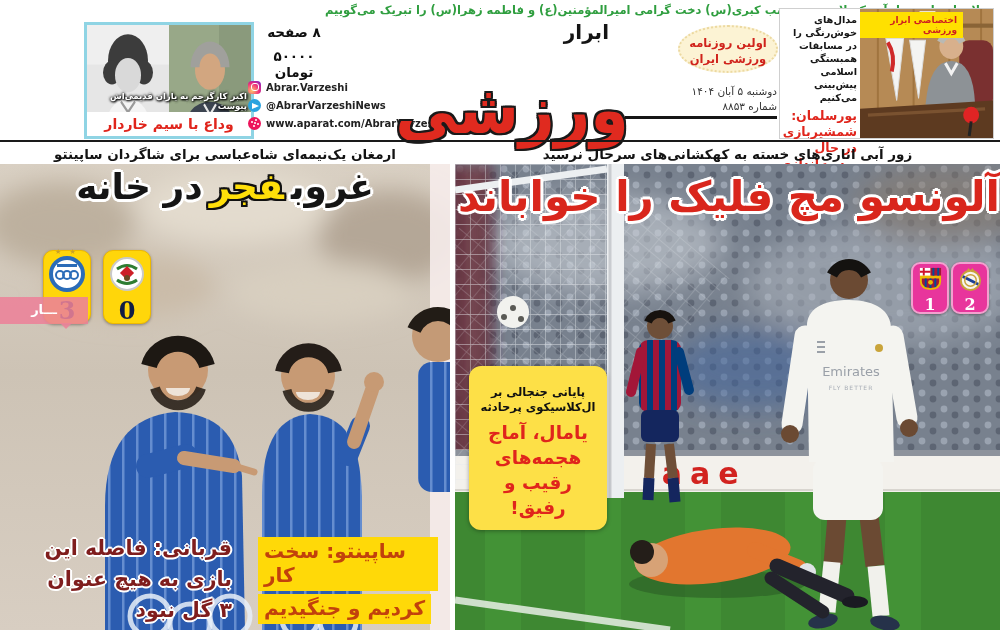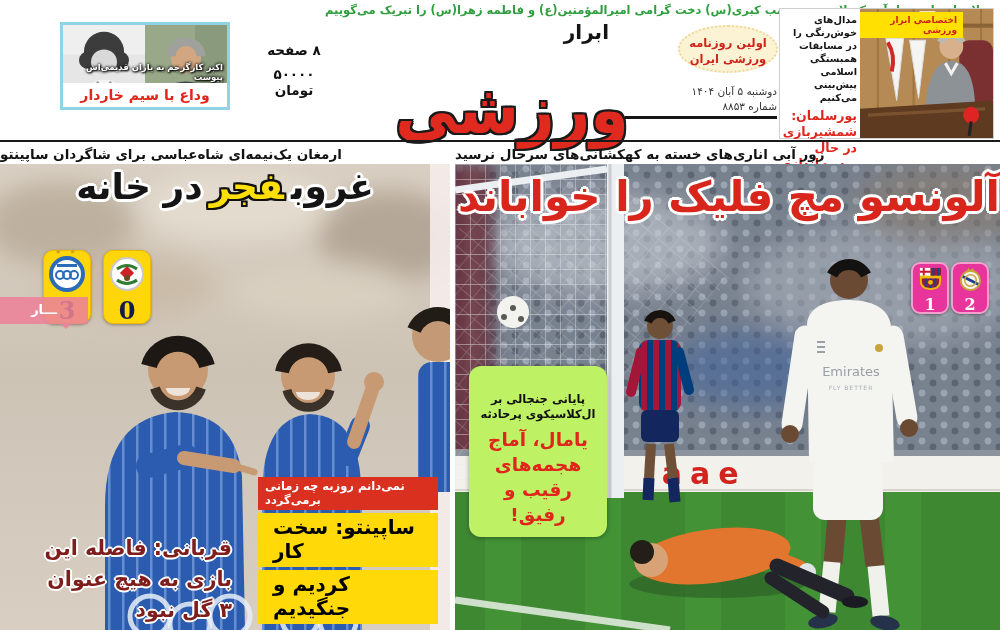--- a/index.html
+++ b/index.html
@@ -4,31 +4,31 @@
 <style>
   * { margin:0; padding:0; box-sizing:border-box; }
   body { background:#888; font-family:"DejaVu Sans", sans-serif; }
   .page { position:relative; width:1000px; height:630px; background:#fff; overflow:hidden; margin:0 auto; }
 
   
   .top-strip { position:absolute; top:0; left:0; right:8px; height:20px; line-height:20px;
     text-align:right; direction:rtl; color:#2f9e3f; font-size:11.5px; font-weight:bold; }
 
   
-  .promo { position:absolute; left:60px; top:22px; width:170px; height:88px;
+  .promo { position:absolute; left:84px; top:22px; width:170px; height:117px;
     border:3px solid #8fd4e4; background:#fff; overflow:hidden; }
   .promo-photos { display:flex; height:100%; }
   .promo-photos svg { flex:1; height:100%; }
   .promo-small { position:absolute; left:2px; right:4px; bottom:25px; direction:rtl; text-align:right;
     color:#fff; font-size:8.5px; font-weight:bold;
     text-shadow:0 0 3px #000, 0 0 3px #000, 1px 1px 2px #000; }
   .promo-main { position:absolute; left:0; right:0; bottom:0; height:24px; background:#fff;
     color:#e0251c; font-weight:bold; font-size:14px; line-height:24px; text-align:center; direction:rtl; }
 
-  .edition { position:absolute; left:252px; top:42px; width:84px; text-align:center; direction:rtl;
+  .edition { position:absolute; left:252px; top:24px; width:84px; text-align:center; direction:rtl;
     font-weight:bold; color:#111; }
   .edition .pages { font-size:13.5px; }
   .edition .price { font-size:13.5px; margin-top:8px; }
 
   .socials { position:absolute; left:248px; top:78px; width:175px; }
   .social-row { display:flex; align-items:center; gap:5px; height:18px; direction:ltr; }
   .social-handle { font-size:10px; font-weight:bold; color:#222; white-space:nowrap; }
   .ic { width:13px; height:13px; flex:0 0 13px; border-radius:50%; position:relative; }
   .ic-ig { border-radius:4px; background:radial-gradient(circle at 30% 75%, #fdc468, #ee2a7b 55%, #6228d7); }
   .ic-ig::after { content:""; position:absolute; inset:2.5px; border:1.5px solid #fff; border-radius:3px; }
@@ -63,21 +63,21 @@
   .interview-photo svg { width:100%; height:100%; display:block; }
   .interview-tag { position:absolute; top:3px; right:30px; background:#ffe000; color:#cf1f1f;
     font-size:9px; font-weight:bold; padding:3px 6px; direction:rtl; z-index:2; }
 
   .header-rule { position:absolute; top:140px; left:0; width:1000px; height:2px; background:#1a1a1a; }
 
   
   .col { position:absolute; top:144px; height:486px; }
   .col-left { left:0; width:450px; }
   .col-right { left:455px; width:545px; }
-  .kicker { height:20px; line-height:20px; text-align:left; direction:rtl;
+  .kicker { height:20px; line-height:20px; text-align:center; direction:rtl;
     font-size:13.5px; font-weight:bold; color:#131313; }
   .photo { position:absolute; top:20px; left:0; right:0; bottom:0; overflow:hidden; }
   .photo svg { width:100%; height:100%; display:block; }
 
   .stroke-w { text-shadow:-3px 0 #fff, 3px 0 #fff, 0 -3px #fff, 0 3px #fff,
     -2px -2px #fff, 2px -2px #fff, -2px 2px #fff, 2px 2px #fff; }
   .stroke-w2 { text-shadow:-2px 0 #fff, 2px 0 #fff, 0 -2px #fff, 0 2px #fff,
     -1px -1px #fff, 1px -1px #fff, -1px 1px #fff, 1px 1px #fff; }
 
   .headline-left { position:absolute; top:22px; left:0; right:0; z-index:3; text-align:center; direction:rtl;
@@ -100,30 +100,30 @@
     line-height:26px; text-align:center; direction:rtl; letter-spacing:4px; }
   .ribbon::after { content:""; position:absolute; right:16px; bottom:-11px;
     border:6px solid transparent; border-top-color:rgba(236,130,152,.88); }
 
   .quote-red { position:absolute; left:6px; bottom:4px; width:226px; z-index:3; direction:rtl;
     text-align:right; color:#7f1d1d; font-weight:bold; font-size:20.5px; line-height:31px; }
 
   .coach { position:absolute; left:258px; bottom:6px; width:180px; z-index:3; text-align:left; }
   .coach-strip { display:inline-block; background:#d9301f; color:#fff; font-size:11.5px;
     font-weight:bold; padding:2px 7px 3px; direction:rtl; }
-  .coach-line { display:inline-block; background:#ffd908; color:#000000; font-size:20px;
-    font-weight:bold; padding:2px 15px 4px; margin-top:3px; direction:rtl; }
+  .coach-line { display:inline-block; background:#ffd908; color:#c2410c; font-size:20px;
+    font-weight:bold; padding:2px 6px 4px; margin-top:3px; direction:rtl; }
 
   .badge-p { position:absolute; width:38px; height:52px; background:#e8359c; border:2px solid #f3a0cf;
     border-radius:9px; z-index:3; text-align:center; box-shadow:0 1px 3px rgba(0,0,0,.4); }
   .badge-p .plogo { width:25px; height:25px; margin:2px auto 0; }
   .num-p { color:#fff; font-family:"DejaVu Serif", serif; font-size:16px; font-weight:bold; line-height:19px; }
 
-  .note { position:absolute; left:14px; top:222px; width:138px; background:#bef264; border-radius:12px;
-    padding:26px 5px 10px; text-align:center; direction:rtl; z-index:3; box-shadow:0 1px 4px rgba(0,0,0,.35); }
+  .note { position:absolute; left:14px; top:222px; width:138px; background:#fde047; border-radius:12px;
+    padding:19px 5px 10px; text-align:center; direction:rtl; z-index:3; box-shadow:0 1px 4px rgba(0,0,0,.35); }
   .note-black { font-size:11.5px; font-weight:bold; color:#111; line-height:15px; }
   .note-red { font-size:18.5px; font-weight:bold; color:#e0251c; line-height:25px; margin-top:5px; }
 </style>
 </head>
 <body>
 
 <div class="page">
 
   <div class="top-strip">میلاد باسعادت پیام‌آور کربلا حضرت زینب کبری(س) دخت گرامی امیرالمؤمنین(ع) و فاطمه زهرا(س) را تبریک می‌گوییم</div>
 
@@ -150,20 +150,34 @@
     </div>
     <div class="promo-small">اکبر کارگرجم به یاران قدیمی‌اش پیوست</div>
     <div class="promo-main">وداع با سیم خاردار آبی‌ها</div>
   </div>
 
   <div class="edition">
     <div class="pages">۸ صفحه</div>
     <div class="price">۵۰۰۰۰ تومان</div>
   </div>
 
+  <div class="socials">
+    <div class="social-row">
+      <span class="ic ic-ig"></span>
+      <span class="social-handle">Abrar.Varzeshi</span>
+    </div>
+    <div class="social-row">
+      <span class="ic ic-tg"></span>
+      <span class="social-handle">@AbrarVarzeshiNews</span>
+    </div>
+    <div class="social-row">
+      <span class="ic ic-ap"></span>
+      <span class="social-handle">www.aparat.com/AbrarVarzeshi</span>
+    </div>
+  </div>
 
   <div class="logo">
     <span class="logo-top">ابرار</span>
     <span class="logo-main">ورزشی</span>
   </div>
 
   <div class="tagline">
     <div>اولین روزنامه</div>
     <div>ورزشی ایران</div>
   </div>
@@ -306,21 +320,20 @@
 
     <div class="ribbon">ـــار</div>
 
     <div class="quote-red stroke-w2">
       <div>قربانی: فاصله این</div>
       <div>بازی به هیچ عنوان</div>
       <div>۳ گل نبود</div>
     </div>
 
     <div class="coach">
-      <div><span class="coach-strip">نمی‌دانم روزبه چه زمانی برمی‌گردد</span></div>
       <div><span class="coach-line">ساپینتو: سخت کار</span></div>
       <div><span class="coach-line">کردیم و جنگیدیم</span></div>
     </div>
   </div>
 
   <div class="col col-right">
     <div class="kicker">زور آبی اناری‌های خسته به کهکشانی‌های سرحال نرسید</div>
 
     <div class="photo">
       <svg viewBox="0 0 545 466" preserveAspectRatio="none">

